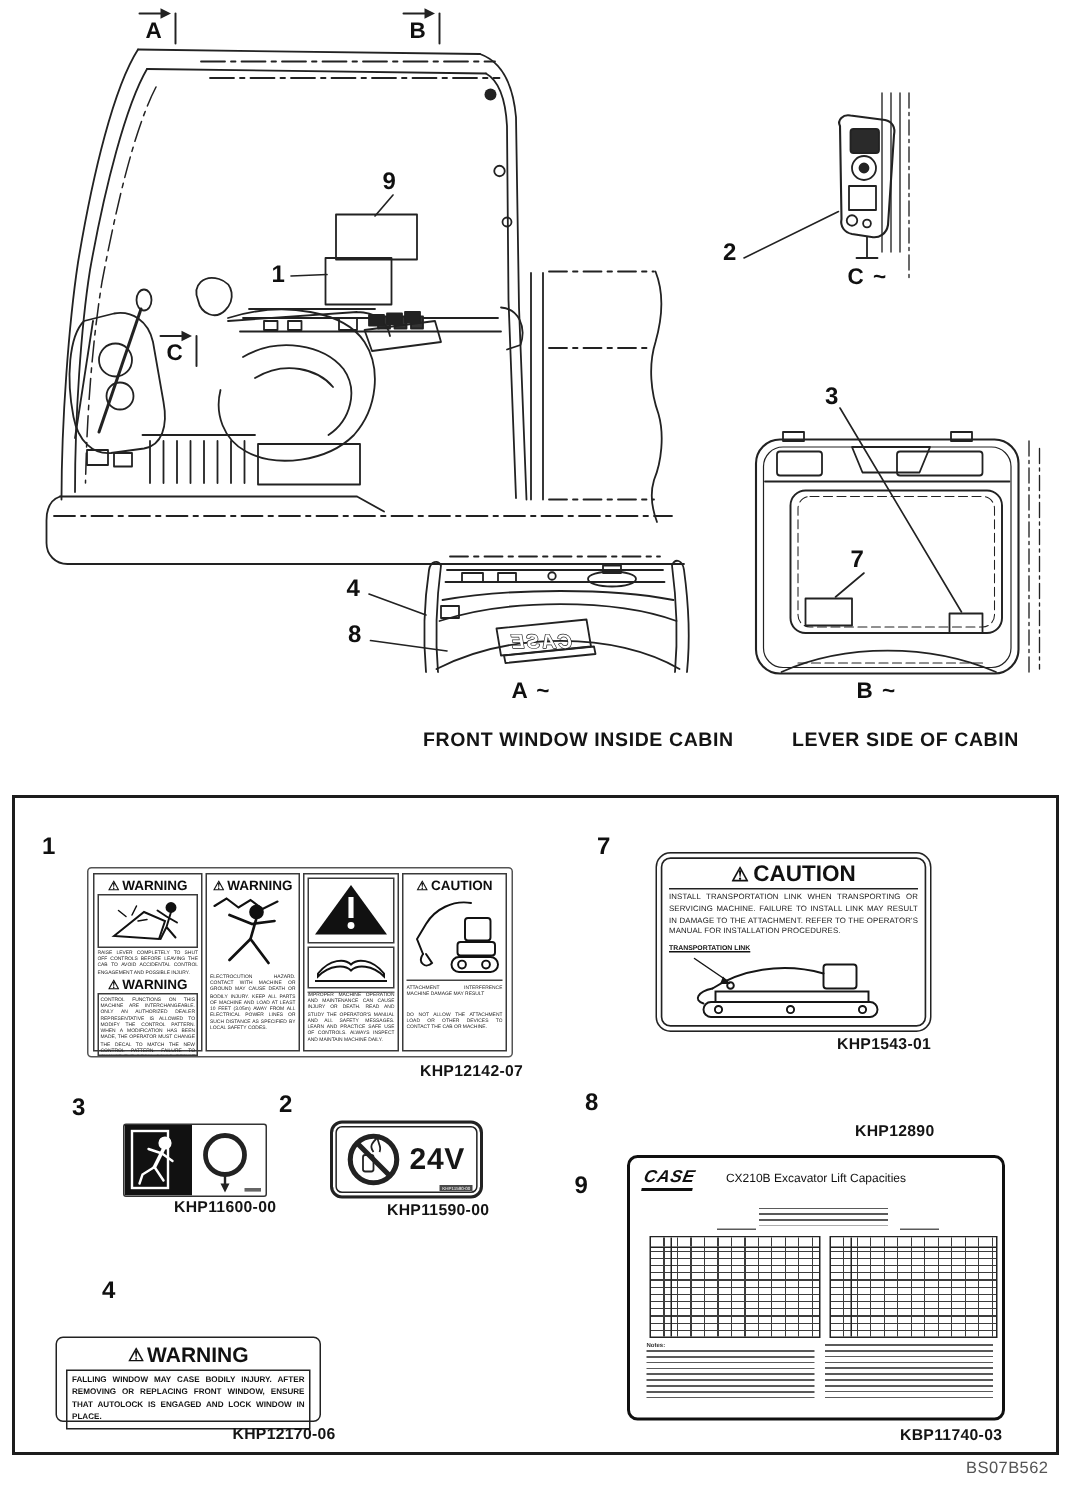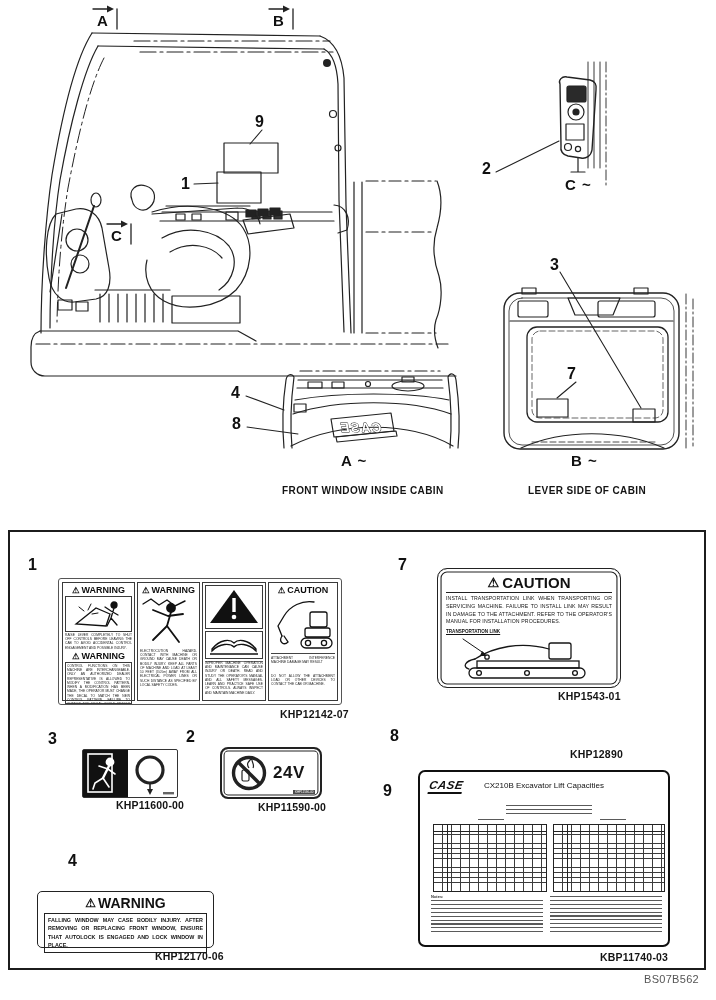--- a/index.html
+++ b/index.html
@@ -2,42 +2,42 @@
 <html><head>
 <meta charset="utf-8">
 <style>
   html,body{margin:0;padding:0;background:#fff;}
   #page{position:relative;width:716px;height:1000px;background:#fff;overflow:hidden;
         font-family:"Liberation Sans",sans-serif;color:#111;}
   .abs{position:absolute;}
   .callout{position:absolute;font-weight:700;font-size:16px;color:#101010;}
   .seclabel{position:absolute;font-weight:700;font-size:15px;color:#101010;}
   .viewlabel{position:absolute;font-weight:700;font-size:15px;color:#101010;white-space:nowrap;letter-spacing:1px;}
-  .cap{position:absolute;font-weight:700;font-size:10px;letter-spacing:.4px;color:#141414;white-space:nowrap;}
+  .cap{position:absolute;font-weight:700;font-size:13px;letter-spacing:.4px;color:#141414;white-space:nowrap;}
   .pn{position:absolute;font-weight:700;font-size:10.5px;letter-spacing:.2px;color:#141414;white-space:nowrap;}
   #decal-box{position:absolute;left:8px;top:530px;width:694px;height:436px;border:2px solid #1c1c1c;background:#fff;}
   .decal{position:absolute;background:#fff;box-sizing:border-box;}
   .t3{font-size:3.3px;line-height:1.28;color:#1d1d1d;text-align:justify;overflow:hidden;}
   .phdr{display:flex;align-items:center;justify-content:center;gap:2px;font-weight:700;
         font-size:9px;color:#0d0d0d;white-space:nowrap;overflow:hidden;}
   .phdr .tri{font-size:8.5px;line-height:1;}
   .gpanel{position:absolute;border:1px solid #3a3a3a;box-sizing:border-box;padding:2px 2px;background:#fff;}
   .pictobox{border:1px solid #3a3a3a;display:flex;align-items:center;justify-content:center;overflow:hidden;}
   .ptextbox{border:1px solid #3a3a3a;padding:1px;}
   
   #decal7{left:437px;top:568px;width:184px;height:120px;border:1.6px solid #222;border-radius:10px;
           box-shadow:inset 0 0 0 2.5px #fff, inset 0 0 0 3.6px #222;padding:5px 8px 2px;}
   #decal7 .hdr7{display:flex;justify-content:center;align-items:center;gap:3px;font-weight:700;font-size:15px;
                 border-bottom:1.2px solid #222;padding-bottom:1px;}
   #decal7 .body7{font-size:5.2px;line-height:1.5;letter-spacing:.1px;margin-top:2px;color:#161616;text-align:justify;}
   #decal7 .link7{font-size:4.6px;font-weight:700;text-decoration:underline;margin-top:3px;}
   
   #decal2{left:220px;top:747px;width:102px;height:52px;border:2.2px solid #222;border-radius:8px;
           box-shadow:inset 0 0 0 1.6px #fff, inset 0 0 0 2.6px #222;display:flex;align-items:center;}
-  #volt-text{font-weight:700;font-size:17px;letter-spacing:.5px;color:#161616;margin-left:2px;}
+  #volt-text{font-weight:700;font-size:20px;letter-spacing:.5px;color:#161616;margin-left:2px;}
   #volt-code{position:absolute;right:5px;bottom:3px;font-size:3px;background:#4a4a4a;color:#fff;padding:0 1.5px;line-height:1.4;}
   
   #decal3{left:82px;top:749px;width:96px;height:49px;border:1.2px solid #333;border-radius:2px;}
   
   #decal4{left:37px;top:891px;width:177px;height:57px;border:1.6px solid #222;border-radius:5px;padding:3px 6px;}
   #decal4 .hdr4{display:flex;justify-content:center;align-items:center;gap:2px;font-weight:700;font-size:14px;}
   #decal4 .body4{border:1px solid #222;margin-top:2px;padding:2px 3px;font-size:5.4px;font-weight:700;
                  line-height:1.55;color:#141414;text-align:justify;}
   
   #decal9{left:418px;top:770px;width:252px;height:177px;border:2.5px solid #101010;border-radius:7px;}

